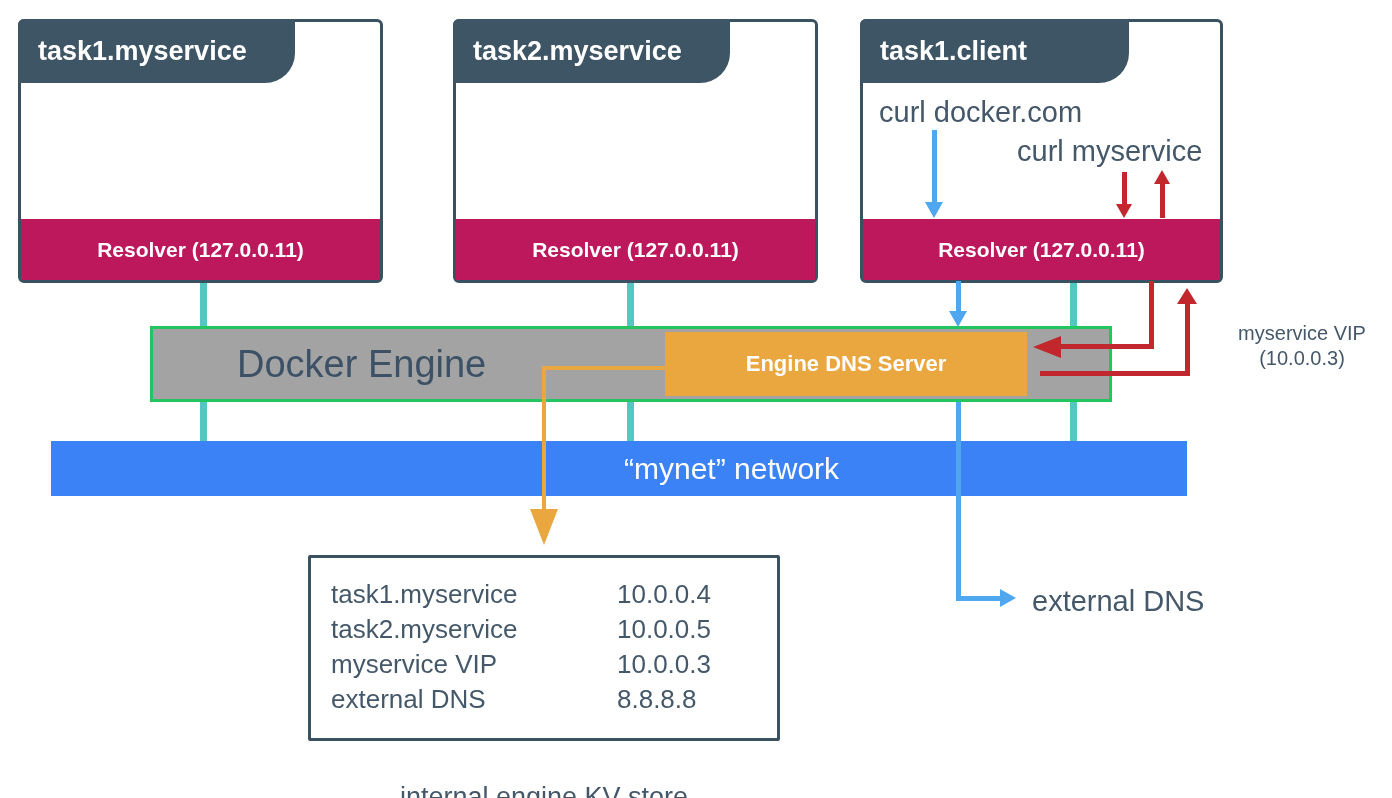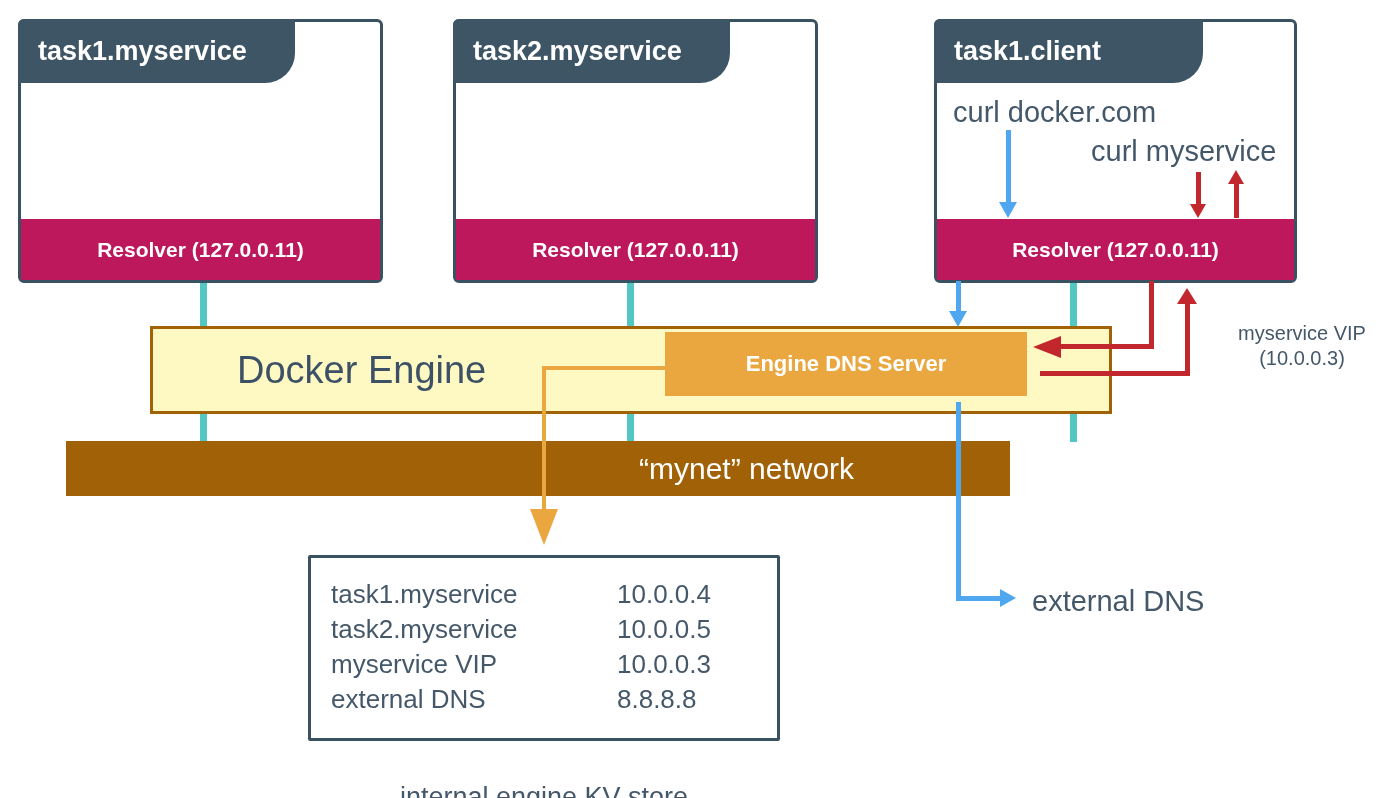--- a/index.html
+++ b/index.html
@@ -12,29 +12,29 @@
   .tab{position:absolute;top:-3px;left:-3px;width:277px;height:64px;background:#3E5565;
        border-radius:6px 0 30px 0;color:#fff;font-size:27px;font-weight:bold;
        line-height:64px;padding-left:20px;}
   .resolver{position:absolute;bottom:0;left:0;right:0;height:61px;background:#be185d;
             color:#fff;font-weight:bold;font-size:21px;display:flex;align-items:center;justify-content:center;}
 
   
   .conn{position:absolute;width:7px;background:#53C8C2;z-index:0;}
 
   
-  .engine{position:absolute;left:150px;top:326px;width:962px;height:88px;background:#fef9c3;
-          border:3px solid #a16207;z-index:1;}
+  .engine{position:absolute;left:150px;top:326px;width:962px;height:76px;background:#a3a3a3;
+          border:3px solid #22c55e;z-index:1;}
   .engine-label{position:absolute;left:84px;top:50%;transform:translateY(-50%);
                 font-size:38px;color:#3D5166;}
   .dns-box{position:absolute;left:512px;top:3px;width:362px;height:64px;background:#EAA63F;
            color:#fff;font-size:22px;font-weight:600;display:flex;align-items:center;justify-content:center;}
 
   
-  .netbar{position:absolute;left:66px;top:441px;width:944px;height:55px;background:#a16207;z-index:1;}
+  .netbar{position:absolute;left:51px;top:441px;width:1136px;height:55px;background:#3b82f6;z-index:1;}
   .netbar-label{position:absolute;left:573px;top:50%;transform:translateY(-50%);
                 color:#fff;font-size:30px;white-space:nowrap;}
 
   
   .line{position:absolute;z-index:5;}
   .head{position:absolute;width:0;height:0;z-index:5;}
   .blue{background:#4FA7F0;}
   .red{background:#C1272D;}
   .orange{background:#EAA63F;}
 
@@ -74,21 +74,21 @@
 
   <div class="cbox" style="left:453px">
     <div class="tab">
       <span>task2.myservice</span>
     </div>
     <div class="resolver">
       <span>Resolver (127.0.0.11)</span>
     </div>
   </div>
 
-  <div class="cbox" style="left:934px;width:363px">
+  <div class="cbox" style="left:860px;width:363px">
     <div class="tab" style="width:269px">
       <span>task1.client</span>
     </div>
 
     <div class="note" style="left:16px;top:74px">curl docker.com</div>
     <div class="note" style="left:154px;top:113px">curl myservice</div>
 
     <div class="line blue" style="left:69px;top:108px;width:5px;height:72px"></div>
     <div class="head" style="left:62px;top:180px;border-left:9px solid transparent;border-right:9px solid transparent;border-top:16px solid #4FA7F0"></div>
 

